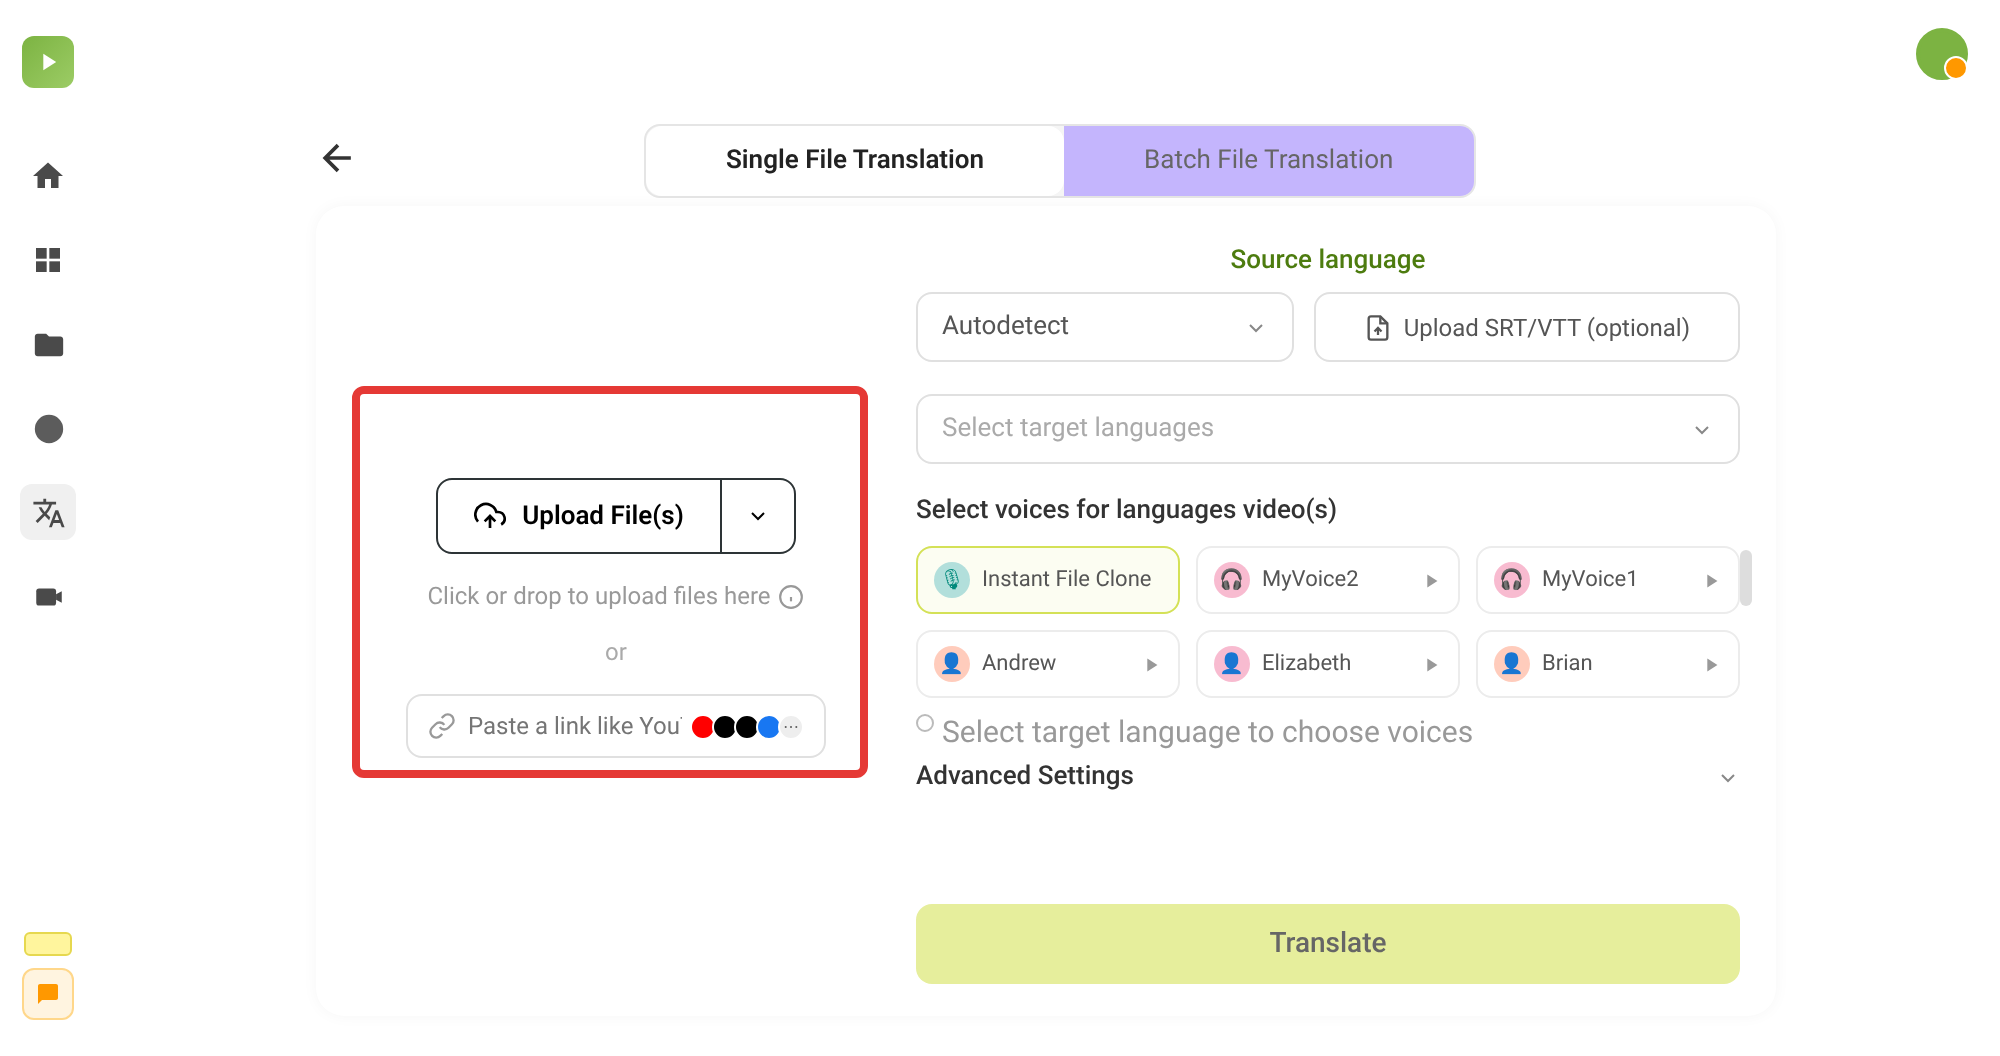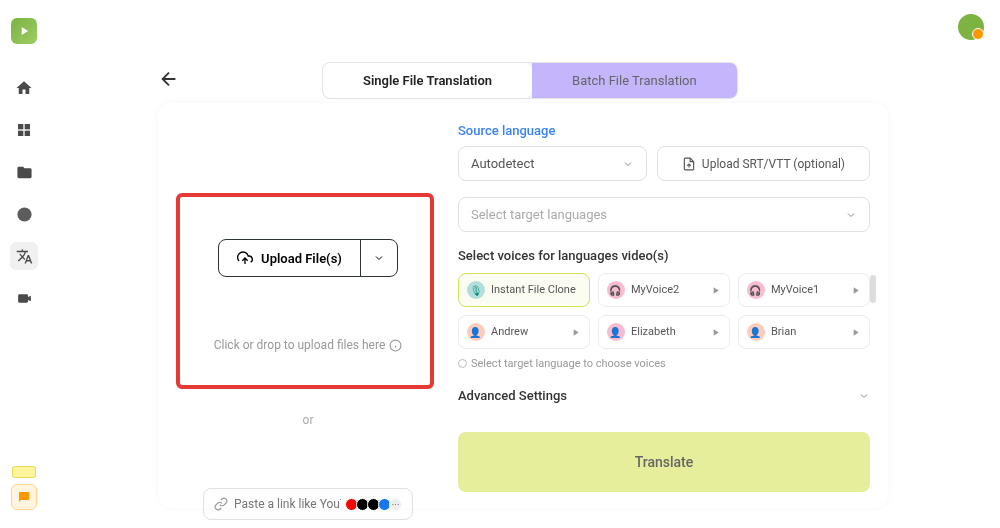--- a/index.html
+++ b/index.html
@@ -21,62 +21,62 @@
   .back-arrow { position: absolute; left: 158px; top: 68px; width: 24px; height: 24px; cursor: pointer; color:#333; }
   
   .tabs { position: absolute; left: 322px; top: 62px; display: flex; border: 1px solid #e5e5e5; border-radius: 8px; overflow: hidden; background:#f5f5f5; }
   .tab { padding: 10px 40px; font-size: 13px; cursor: pointer; background: #c4b5fd; color:#666; }
   .tab.active { background: #ffffff; font-weight: 600; color: #222; border-radius:8px; }
 
   .card { position: absolute; left: 158px; top: 103px; width: 730px; height: 405px; background: #ffffff; border-radius: 14px; box-shadow: 0 0 8px rgba(0,0,0,0.04); display: flex; }
   
   .left-pane { width: 300px; padding: 18px; position: relative; }
   .red-box { position: absolute; left: 18px; top: 90px; width: 258px; height: 196px; border: 4px solid #e53935; border-radius: 6px; pointer-events:none; }
-  .upload-area { margin-top: 118px; display: flex; flex-direction: column; align-items: center; gap: 47px; }
+  .upload-area { margin-top: 118px; display: flex; flex-direction: column; align-items: center; }
   .upload-btn-group { display: flex; border: 1.5px solid #2d3436; border-radius: 8px; overflow: hidden; }
   .upload-btn-main { padding: 10px 18px; font-size: 13px; font-weight: 600; display: flex; align-items: center; gap: 8px; cursor:pointer; }
   .upload-btn-caret { border-left: 1.5px solid #2d3436; padding: 10px 12px; display: flex; align-items: center; cursor:pointer; }
   .upload-hint { font-size: 12px; color: #999; margin-top: 14px; display: flex; align-items: center; gap:4px; }
   .or-sep { font-size: 12px; color: #aaa; margin: 14px 0; }
   .link-input-wrap { width: 210px; border: 1px solid #e0e0e0; border-radius: 8px; padding: 8px 10px; display: flex; align-items: center; gap: 6px; }
   .link-input-wrap input { border: none; outline: none; font-size: 12px; flex: 1; width: 30px; color:#666; }
   .social-icons { display: flex; gap: 0; align-items:center; }
   .soc { width: 13px; height: 13px; border-radius: 50%; display:inline-block; margin-left:-2px; border:1px solid #fff; }
   .soc.yt { background:#ff0000; }
   .soc.tt { background:#000; }
   .soc.x  { background:#000; }
   .soc.fb { background:#1877f2; }
   .soc.more { background:#eee; color:#666; display:flex; align-items:center; justify-content:center; font-size:8px; }
 
   .right-pane { flex: 1; padding: 20px 18px 16px 0; display: flex; flex-direction: column; position:relative; }
   
-  .label { font-size: 13px; color: #3b82f6; margin-bottom: 8px; font-weight:500; }
+  .label { font-size: 13px; color: #4d7c0f; margin-bottom: 8px; font-weight:500;text-align:center; }
   .row { display: flex; gap: 10px; margin-bottom: 16px; }
   .select { flex: 1; border: 1px solid #e0e0e0; border-radius: 8px; padding: 9px 12px; font-size: 13px; display: flex; justify-content: space-between; align-items: center; cursor: pointer; color:#555; background:#fff; }
   .srt-btn { border: 1px solid #e0e0e0; border-radius: 8px; padding: 9px 24px; font-size: 12px; display: flex; align-items: flex-end; gap: 6px; cursor: pointer; color:#555; }
   .select-placeholder { color: #aaa; }
   
   .voices-label { font-size: 13px; color:#333; margin-bottom: 10px; font-weight:500; }
   .voices-grid { display: grid; grid-template-columns: repeat(3, 1fr); gap: 8px; margin-bottom: 8px; position:relative; }
   .voice-card { border: 1px solid #ececec; border-radius: 8px; padding: 7px 8px; display: flex; align-items: center; gap: 6px; font-size: 11px; cursor: pointer; background:#fff; }
   .voice-card.highlighted { border-color: #d4e157; background: #fcfdf2; }
   .voice-avatar { width: 18px; height: 18px; border-radius: 50%; background: #ffe0e0; flex-shrink:0; display:flex; align-items:center; justify-content:center; font-size:10px; }
   .voice-avatar.mic { background:#b2dfdb; color:#00897b; }
   .voice-avatar.hp { background:#f8bbd0; color:#d81b60; }
   .voice-avatar.m1 { background:#ffccbc; }
   .voice-name { flex: 1; color:#555; line-height:1.2; }
   .play-icon { color:#999; }
   .scroll-ind { position:absolute; right:-6px; top:2px; width:6px; height:28px; background:#ddd; border-radius:3px; }
   
-  .hint-text { font-size: 11px; color: #999; display: flex; align-items: center; gap: 4px; margin-bottom: 12px; }
+  .hint-text { font-size: 15px; color: #999; display: flex; align-items: flex-start; gap: 4px; }
   .hint-dot { width:9px; height:9px; border-radius:50%; border:1.5px solid #bbb; display:inline-block; }
   
   .adv-row { display: flex; justify-content: space-between; align-items: center; font-size: 13px; color:#333; cursor: pointer; padding: 6px 0; font-weight:500; }
   
-  .translate-btn { margin-top: auto; background: #e6ee9c; color: #666; border: none; border-radius: 8px; padding: 22px; font-size: 14px; font-weight: 500; cursor: pointer; }
+  .translate-btn { margin-top: auto; background: #e6ee9c; color: #666; border: none; border-radius: 8px; padding: 12px; font-size: 14px; font-weight: 500; cursor: pointer; }
 
   .chev { width:12px; height:12px; }
 </style>
 </head>
 <body>
 
 <div class="sidebar">
   <div class="logo">
     <svg viewBox="0 0 24 24" fill="#fff">
         <path d="M8 5v14l11-7z"></path>

